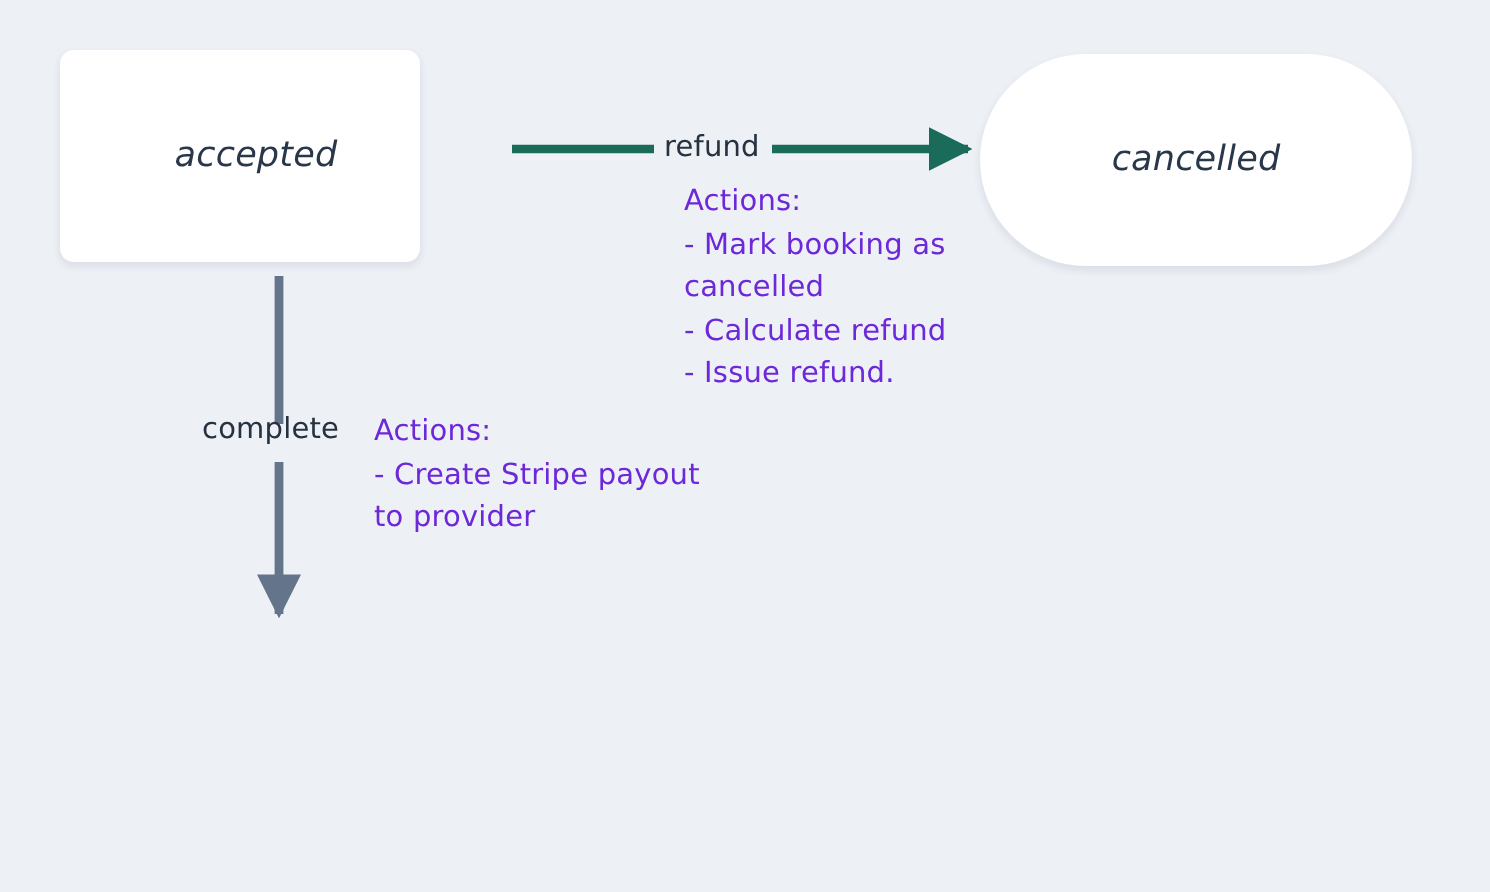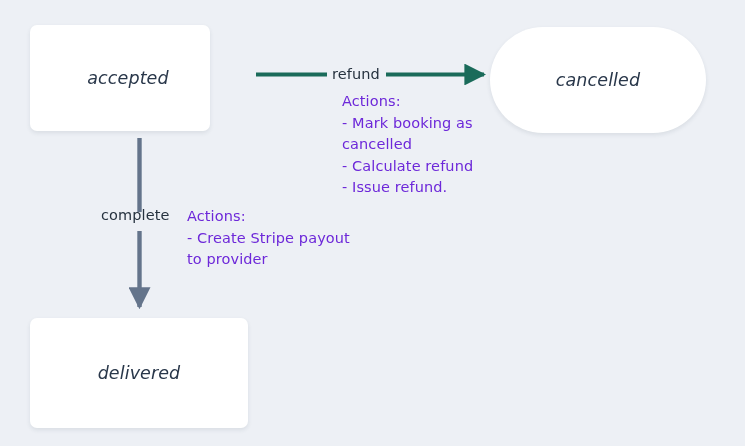--- a/index.html
+++ b/index.html
@@ -138,23 +138,20 @@
   </svg>
 
   <div id="node-accepted" class="state-node rect">
     <span class="state-label">accepted</span>
   </div>
 
   <div id="node-cancelled" class="state-node stadium">
     <span class="state-label">cancelled</span>
   </div>
 
-  <div id="node-delivered" class="state-node rect">
-    <span class="state-label">delivered</span>
-  </div>
 
   <div id="label-cancel" class="edge-label">refund</div>
 
   <div id="label-complete" class="edge-label">complete</div>
 
   <div id="actions-cancel" class="actions-note">Actions:
 - Mark booking as
 cancelled
 - Calculate refund
 - Issue refund.</div>

